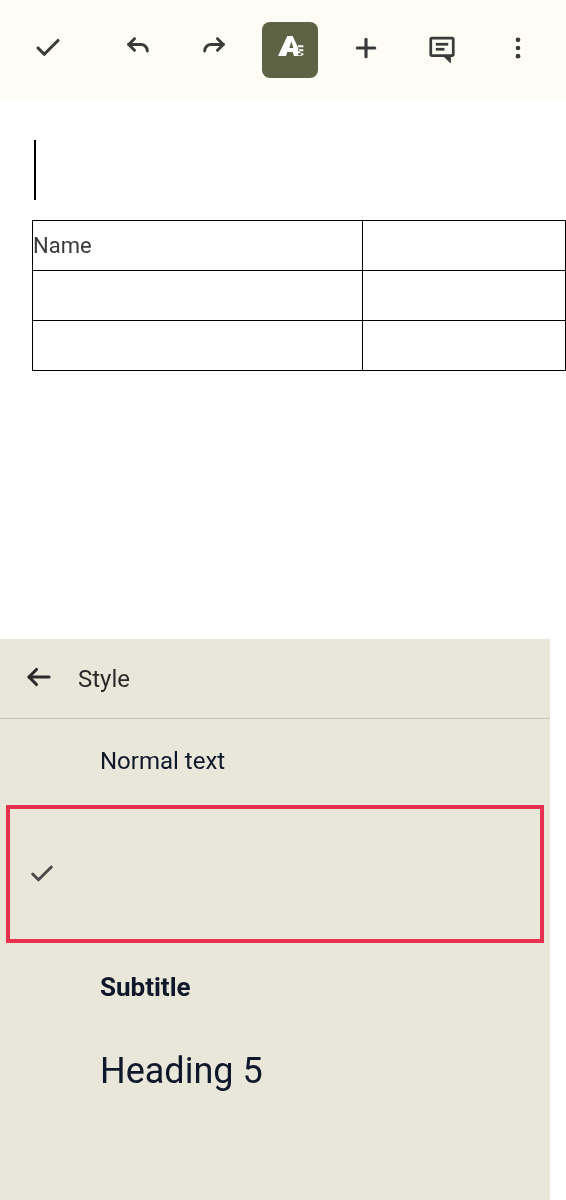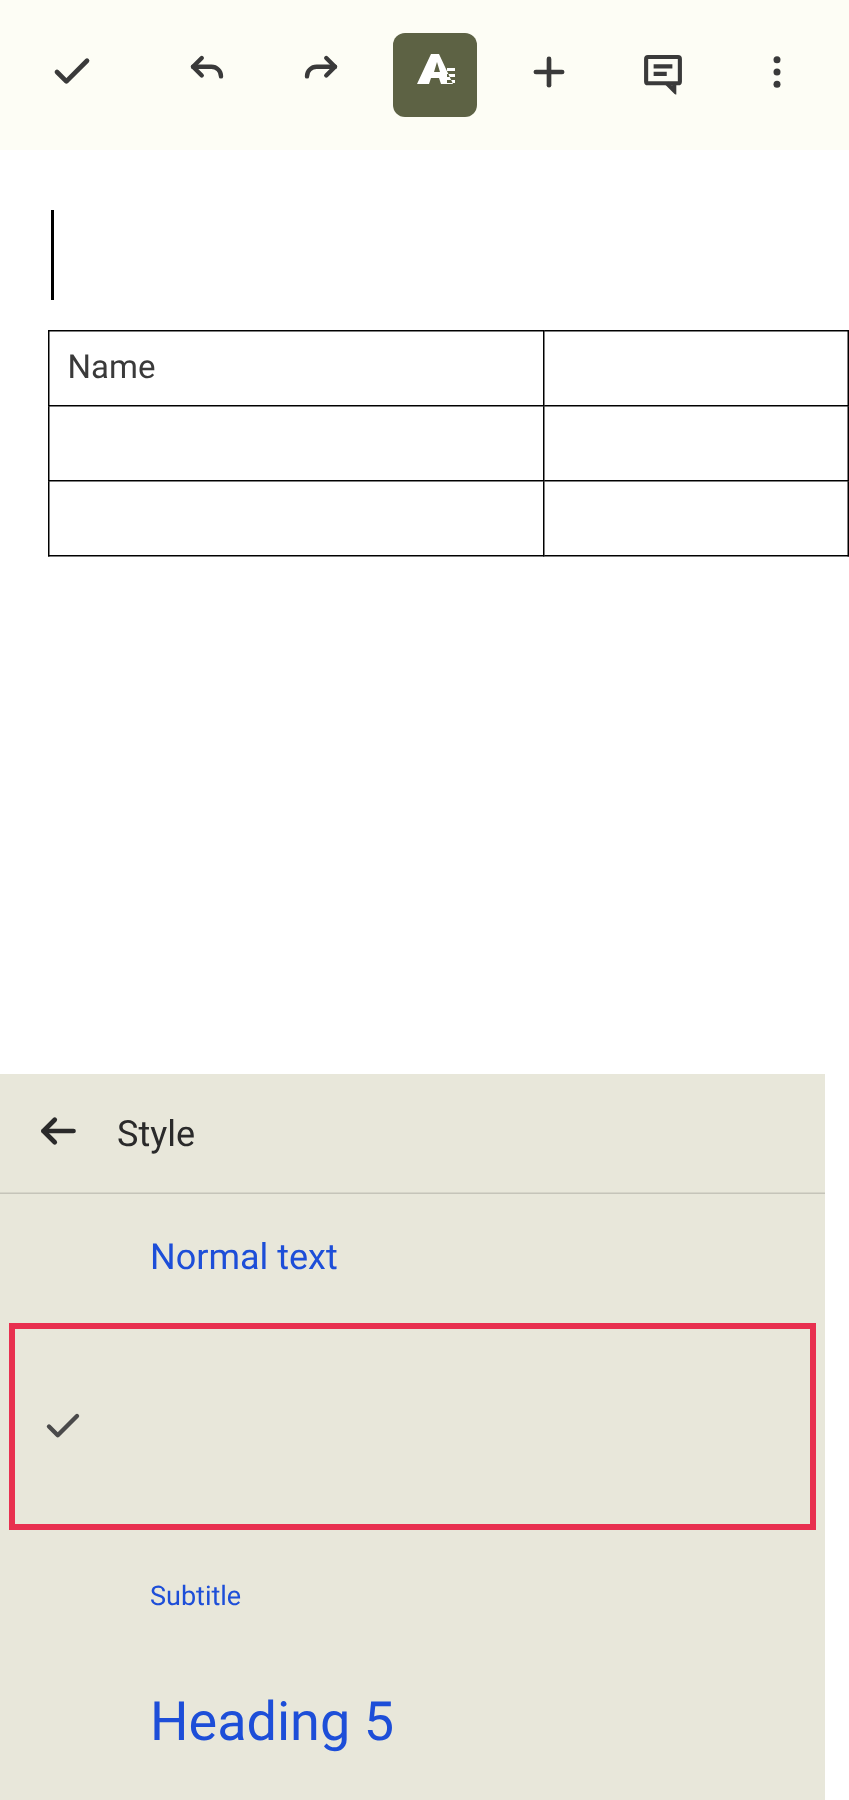--- a/index.html
+++ b/index.html
@@ -73,37 +73,37 @@
     }
     
     .table {
       border-collapse: collapse;
       width: 100%;
     }
     
     .table td {
       border: 1.5px solid #000;
       height: 50px;
-      padding: 0 12px;
+      padding: 0 0;
       font-size: 22px;
       color: #3a3a3a;
     }
     
     .table td:first-child {
       width: 330px;
     }
     
     
     .bottom-panel {
       position: absolute;
       bottom: 0;
       left: 0;
       right: 16px;
       background: #e8e7da;
-      height: 484px;
+      height: 561px;
     }
     
     .panel-header {
       height: 80px;
       display: flex;
       align-items: center;
       padding: 0 24px;
       border-bottom: 1px solid rgba(0,0,0,0.15);
       gap: 24px;
     }
@@ -126,26 +126,26 @@
     }
     
     .check-slot {
       width: 52px;
       display: flex;
       align-items: center;
       justify-content: flex-start;
     }
     
     .style-option-label {
-      color: #1d4ed8;
+      color: #0f172a;
     }
     
     .style-normal { font-size: 24px; padding-left: 76px; }
     .style-title { font-size: 42px; font-weight: 400; }
-    .style-subtitle { font-size: 18px; font-weight: 400; padding-left: 76px; }
+    .style-subtitle { font-size: 26px; font-weight: 700; padding-left: 76px; }
     .style-heading1 { font-size: 36px; font-weight: 400; padding-left: 76px; }
     
     .highlighted-option {
       border: 4px solid #e8304f;
       margin: 2px 6px;
     }
     
     .highlighted-option .style-option {
       padding-left: 18px;
     }

